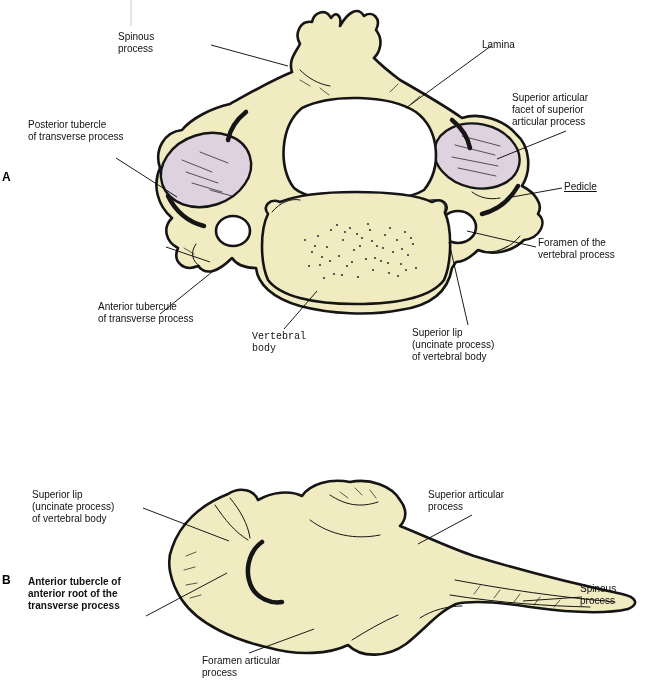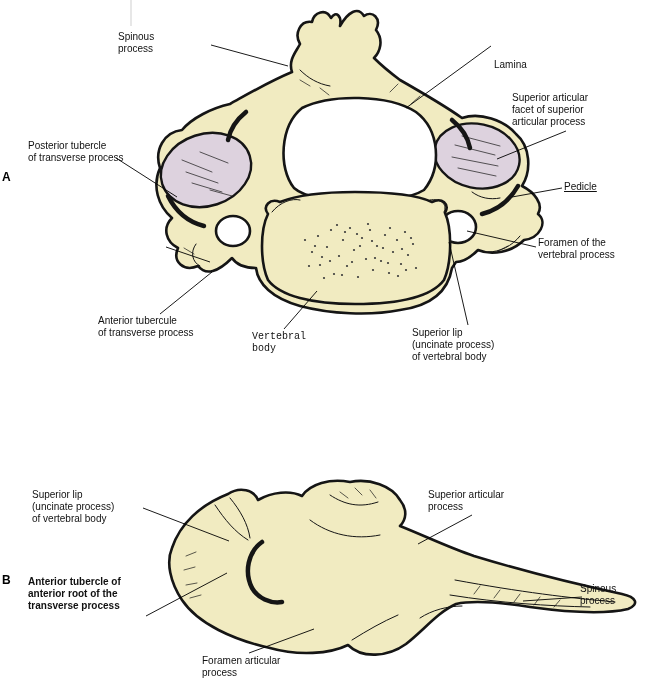--- a/index.html
+++ b/index.html
@@ -244,36 +244,36 @@
       <line class="leader" x1="472" y1="515" x2="418" y2="544"></line>
       <line class="leader" x1="582" y1="597" x2="523" y2="601"></line>
       <line class="leader" x1="146" y1="616" x2="227" y2="573"></line>
       <line class="leader" x1="249" y1="653" x2="314" y2="629"></line>
     </g>
   </svg>
 
   <div class="label ta-c" style="left:118px;top:31px;width:92px;">Spinous
 process</div>
 
-  <div class="label ta-l" style="left:494px;top:39px;width:60px;margin-top:20px;">Lamina</div>
+  <div class="label ta-l" style="left:482px;top:39px;width:60px;">Lamina</div>
 
   <div class="label ta-c" style="left:512px;top:92px;width:134px;">Superior articular
 facet of superior
 articular process</div>
 
-  <div class="label ta-c" style="left:28px;top:140px;width:120px;">Posterior tubercle
+  <div class="label ta-c" style="left:28px;top:119px;width:120px;">Posterior tubercle
 of transverse process</div>
 
   <div class="label ta-l" style="left:564px;top:181px;width:50px;text-decoration:underline;">Pedicle</div>
 
 
   <div class="label ta-c" style="left:538px;top:237px;width:108px;">Foramen of the
 vertebral process</div>
 
-  <div class="label ta-c" style="left:98px;top:315px;width:124px;">Anterior tubercule
+  <div class="label ta-c" style="left:98px;top:301px;width:124px;">Anterior tubercule
 of transverse process</div>
 
   <div class="label ta-c" style="left:252px;top:331px;width:64px;font-family:Liberation Mono, monospace;">Vertebral
 body</div>
 
   <div class="label ta-c" style="left:412px;top:327px;width:116px;">Superior lip
 (uncinate process)
 of vertebral body</div>
 
   <div class="panel-letter" style="left:2px;top:170px;">A</div>

